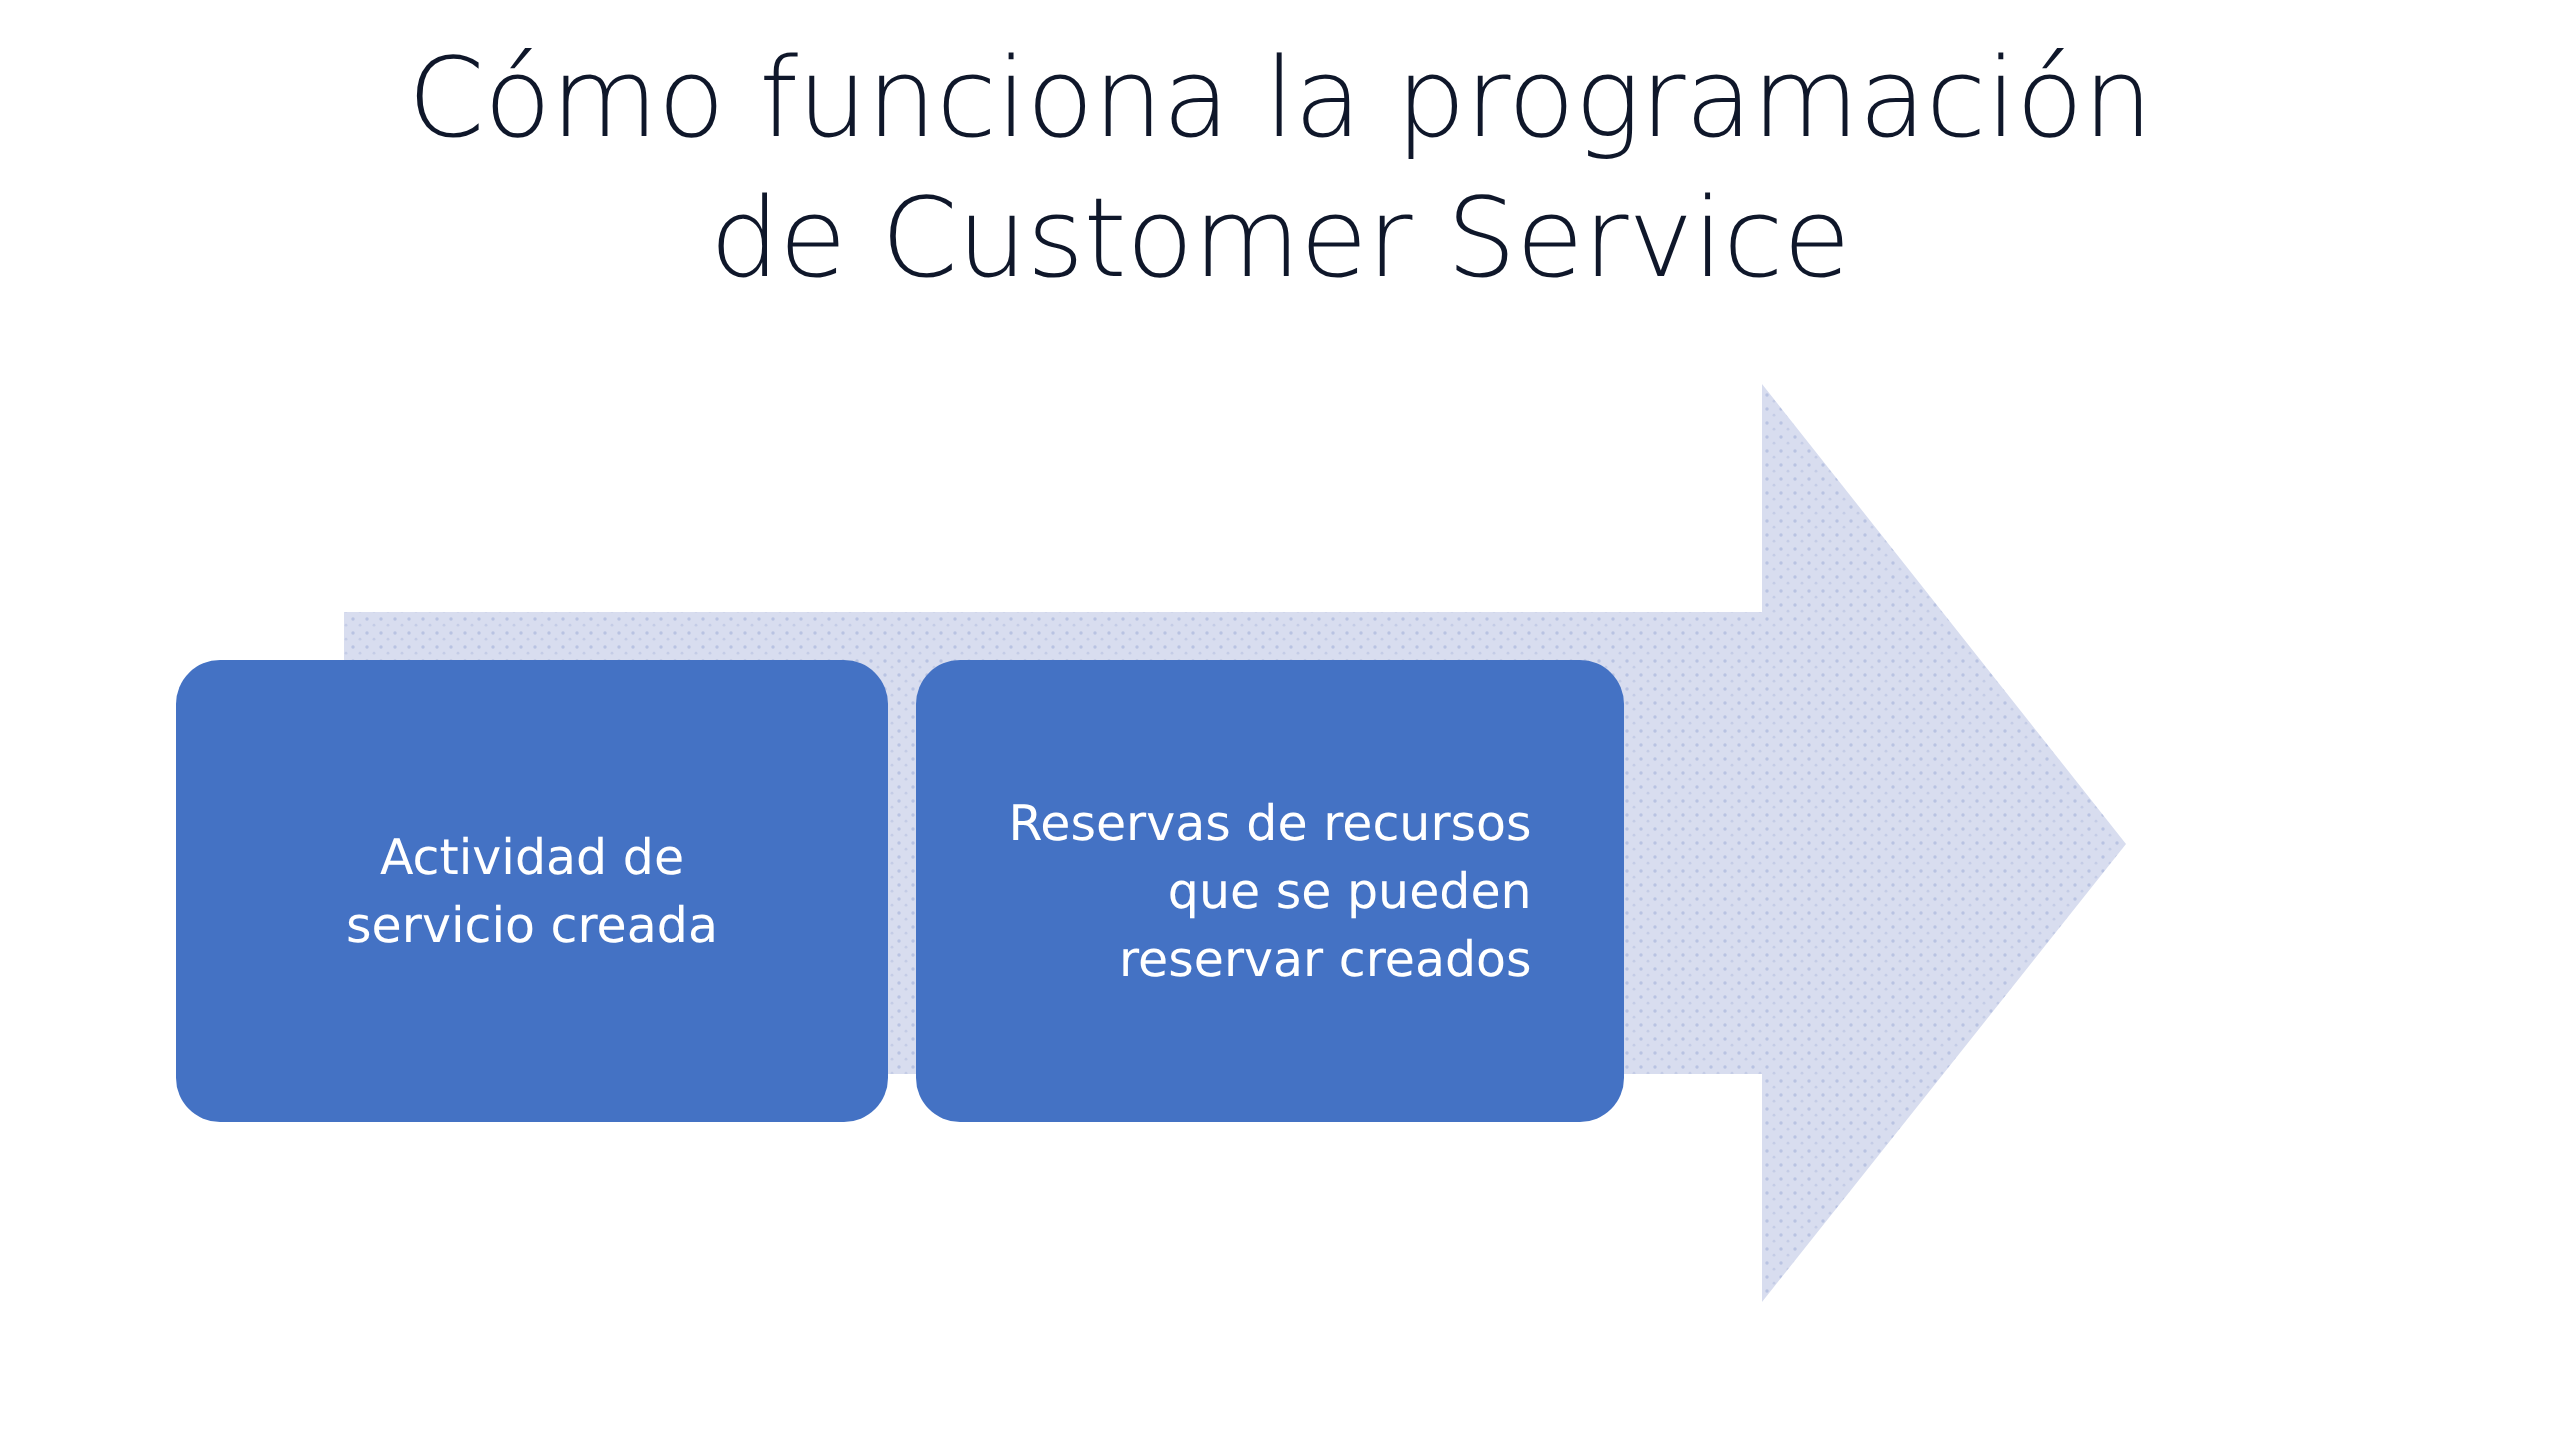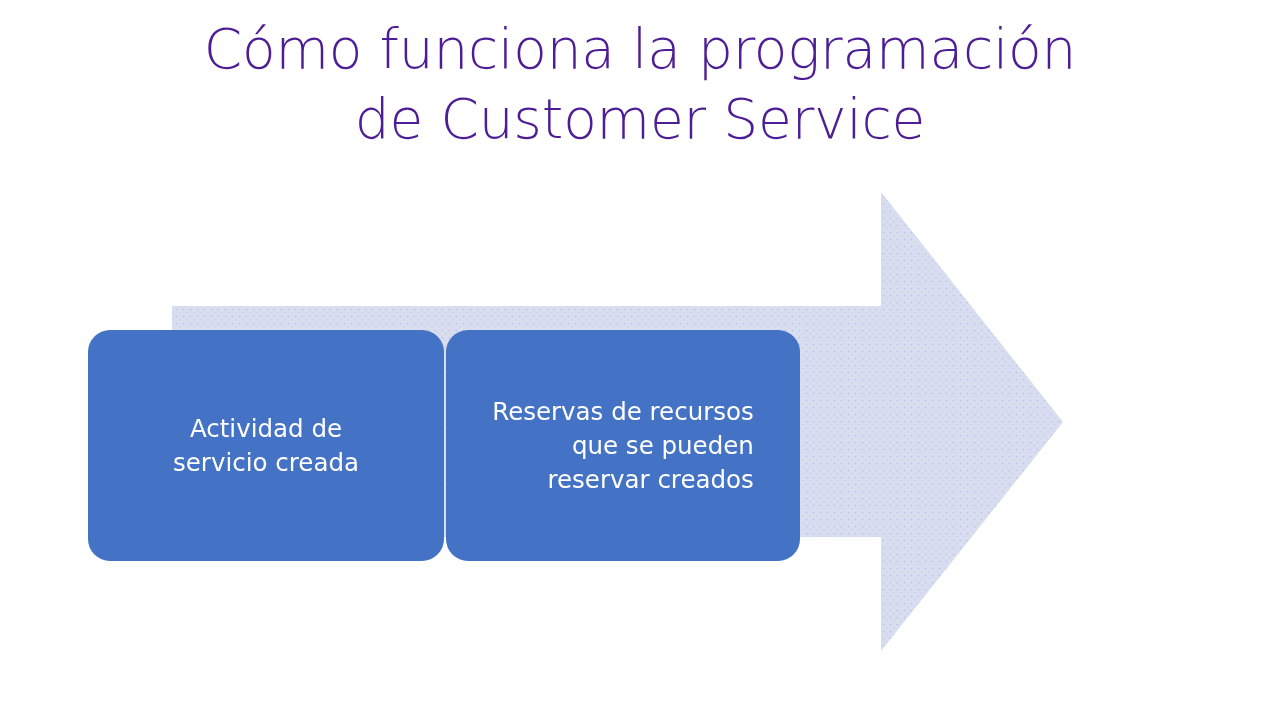--- a/index.html
+++ b/index.html
@@ -21,21 +21,21 @@
     background: #ffffff;
   }
 
   
   .title {
     position: absolute;
     left: 0;
     top: 14px;
     width: 1280px;
     text-align: center;
-    color: #4c1d95;
+    color: #0f172a;
     font-family: "DejaVu Sans", sans-serif;
     font-weight: 300;
     font-size: 55px;
     line-height: 70px;
     letter-spacing: -0.2px;
     white-space: pre-line;
   }
 
   
   .arrow-layer {
@@ -48,21 +48,21 @@
   }
 
   
   .boxes {
     position: absolute;
     left: 88px;
     top: 330px;
     width: 1104px;
     height: 231px;
     display: flex;
-    gap: 2px;
+    gap: 14px;
   }
   .box {
     position: relative;
     border-radius: 22px;
     background: #4472C4;
     color: #FFFFFF;
     display: flex;
     align-items: center;
     justify-content: center;
     text-align: center;

